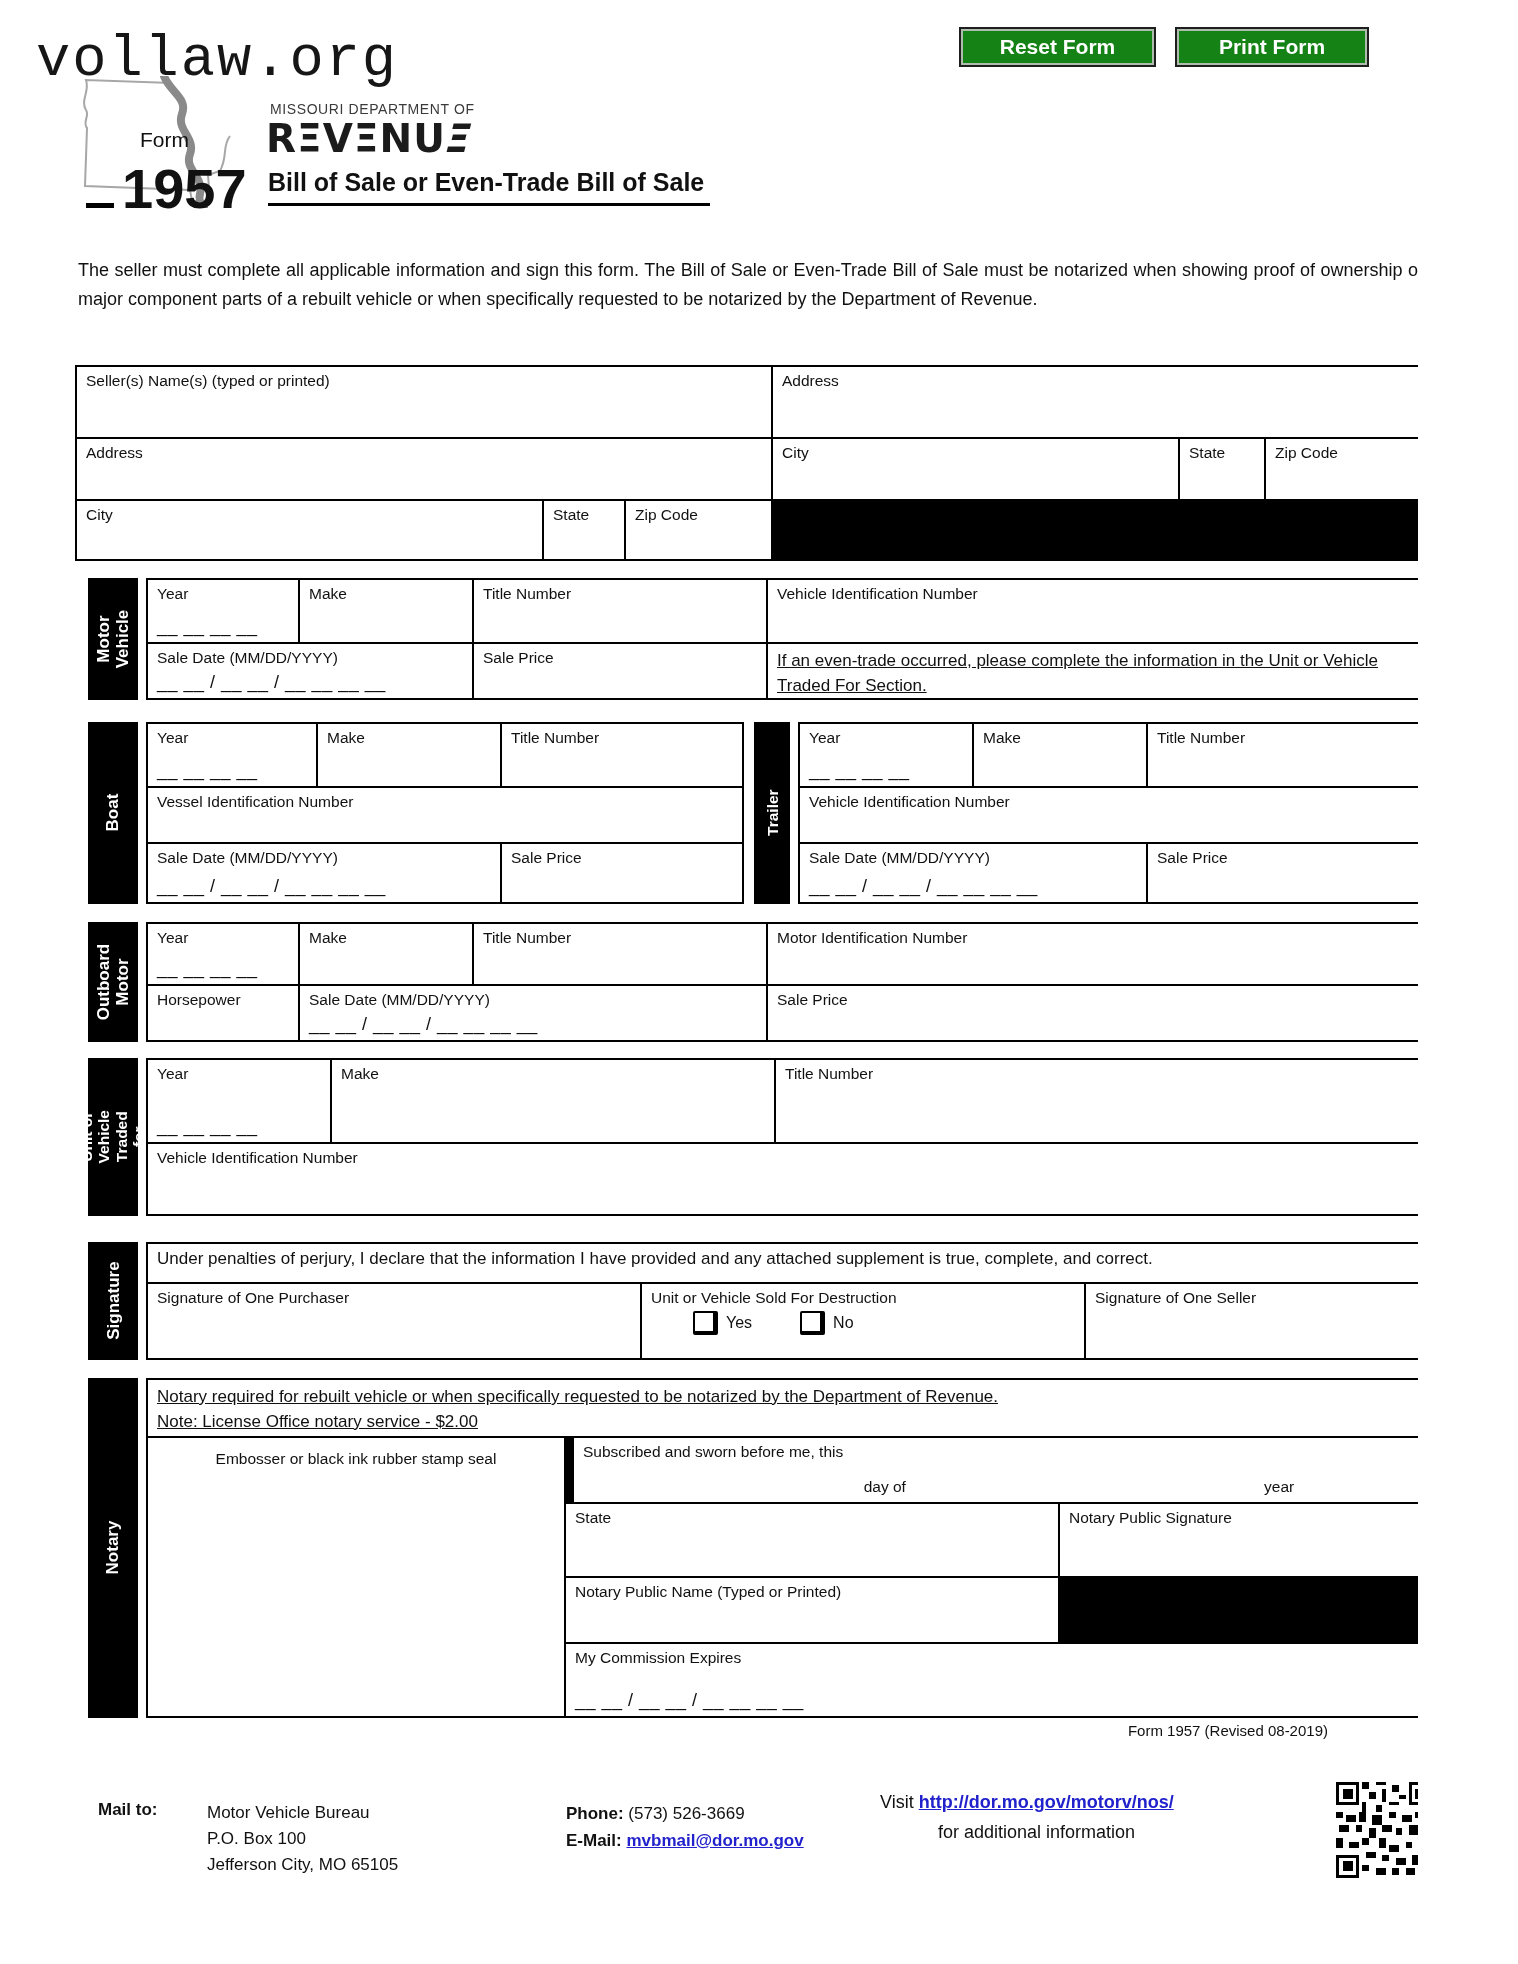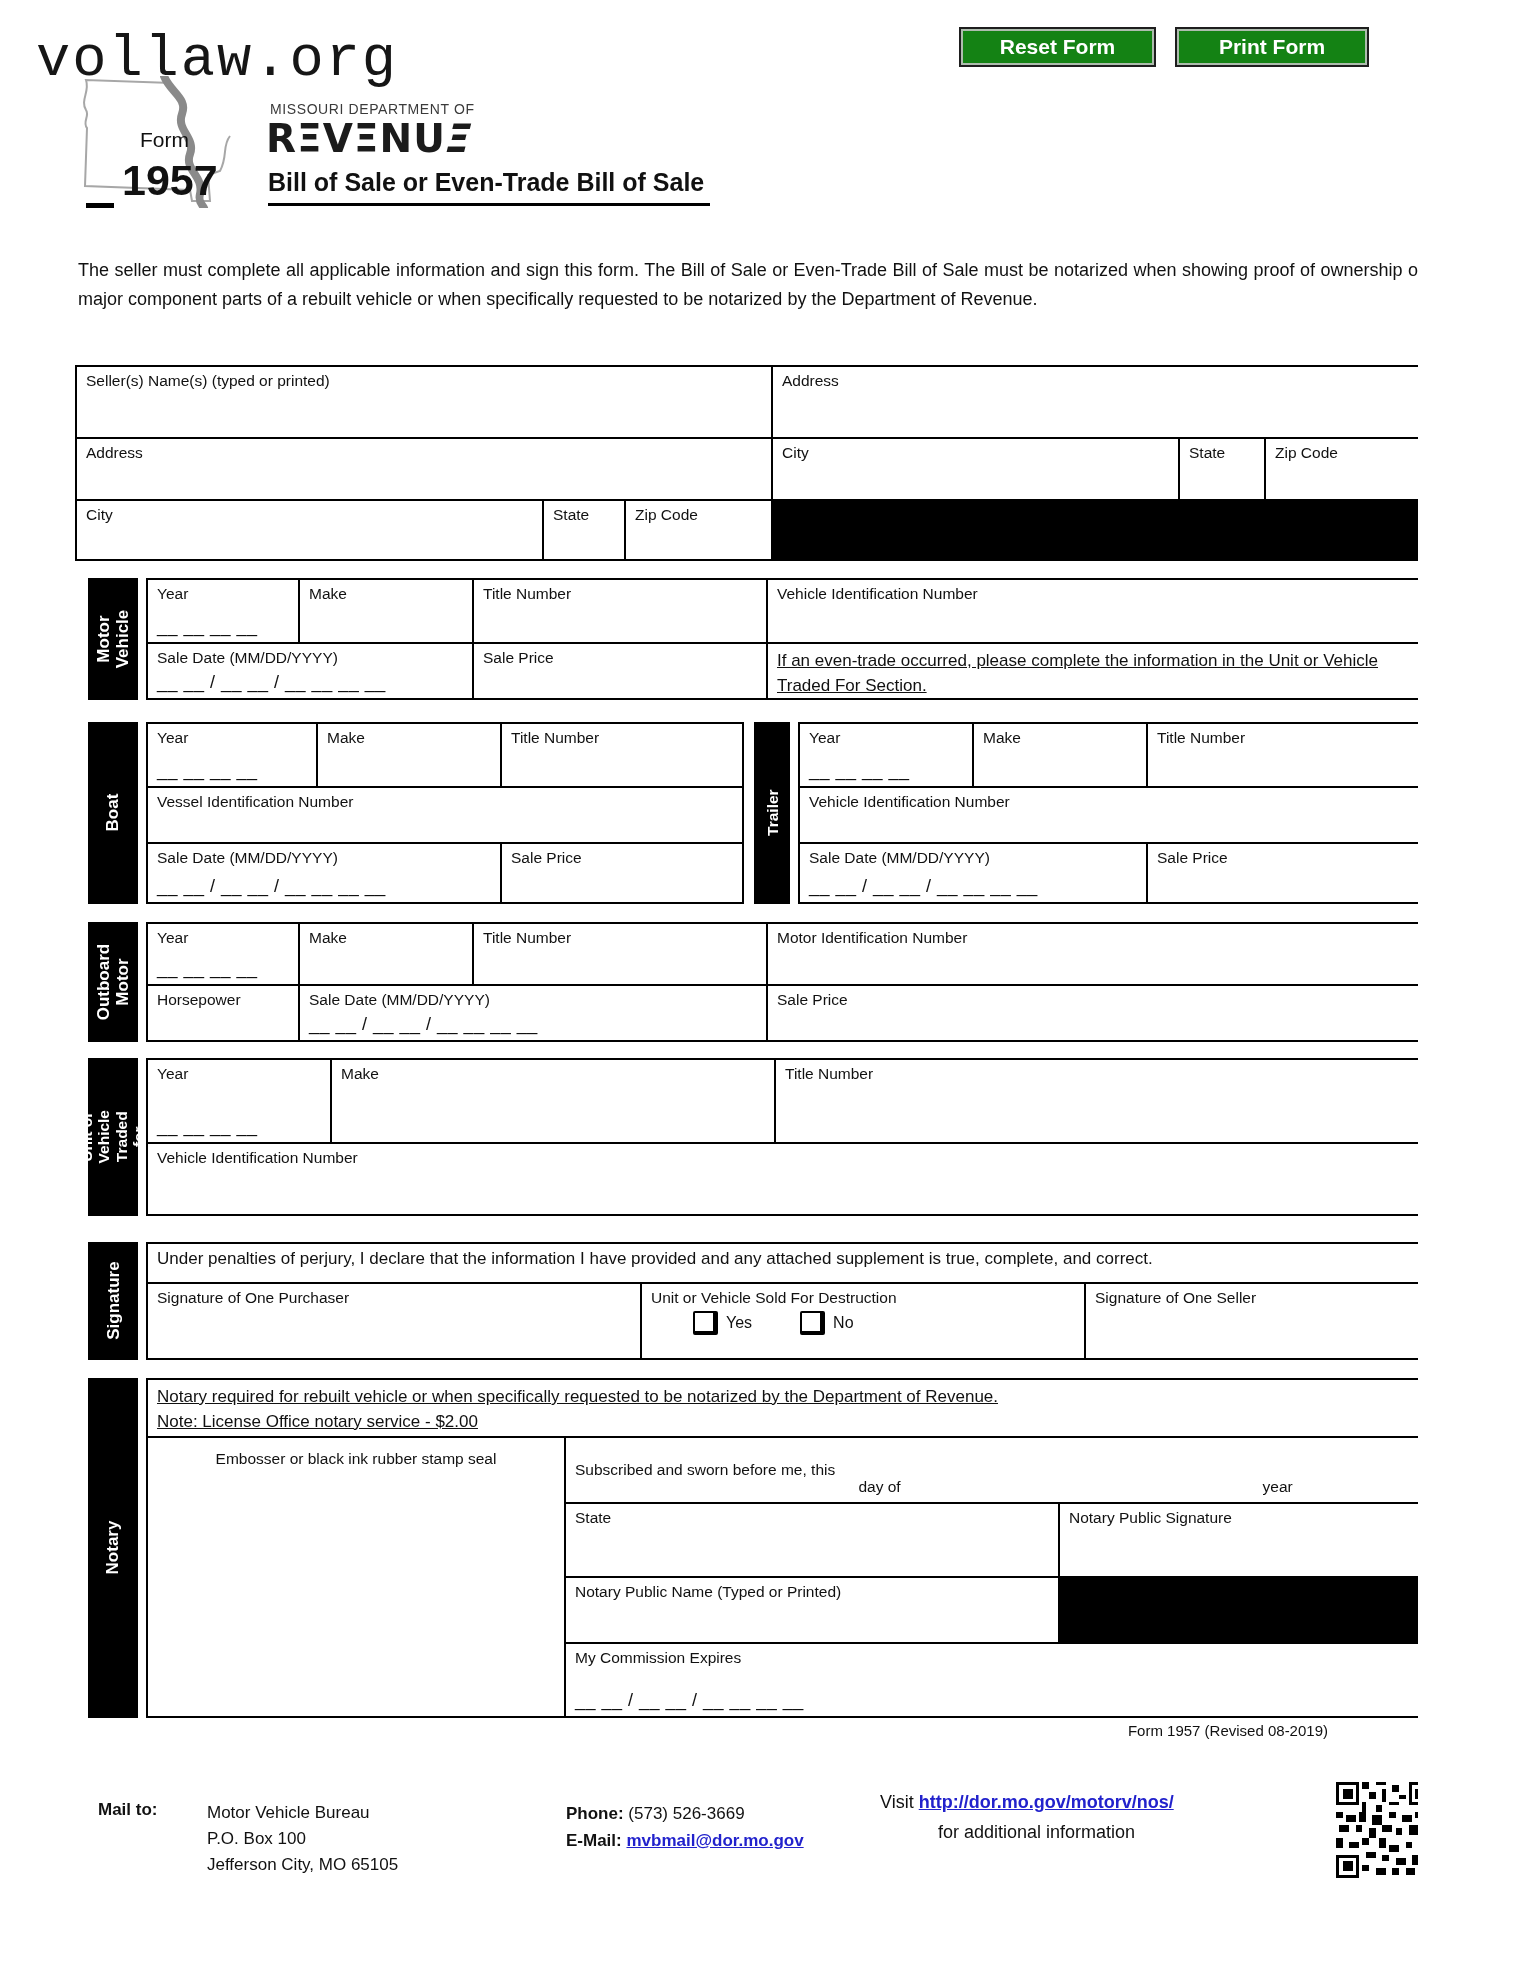--- a/index.html
+++ b/index.html
@@ -4,21 +4,21 @@
 <style>
   html,body{margin:0;padding:0;background:#fff;}
   .page{position:relative;width:1418px;height:1964px;background:#fff;overflow:hidden;
         font-family:"Liberation Sans",sans-serif;color:#111;}
   .abs{position:absolute;}
 
   
   .watermark{left:36px;top:28px;font-family:"Liberation Mono",monospace;font-size:57px;
              color:#161616;letter-spacing:2px;}
   .form-word{left:140px;top:128px;font-size:21px;}
-  .form-number{left:122px;top:156px;font-size:43px;font-weight:bold;}
+  .form-number{left:122px;top:156px;font-size:56px;font-weight:bold;}
   .form-dash{left:86px;top:203px;width:28px;height:5px;background:#000;}
   .agency-line{left:270px;top:101px;font-size:14px;letter-spacing:.6px;color:#3a3a3a;}
   .agency-logo{left:266px;top:116px;font-family:"DejaVu Sans",sans-serif;font-size:39px;
                font-weight:bold;letter-spacing:1px;color:#1b1b1b;}
   .agency-logo .slant{display:inline-block;transform:skewX(-14deg);}
   .form-title{left:268px;top:168px;font-size:25px;font-weight:bold;}
   .title-rule{left:268px;top:203px;width:442px;height:3px;background:#000;}
   .btn{position:absolute;top:27px;height:40px;background:#148214;color:#fff;font-weight:bold;
        font-size:21px;display:flex;align-items:center;justify-content:center;
        border:2px solid #1e1e1e;box-shadow:inset 0 0 0 2px #aebcae;box-sizing:border-box;cursor:pointer;}
@@ -309,21 +309,21 @@
     </div>
   <div class="tbl t-notary">
     <div class="cell span2" style="justify-content:flex-start;">
       <span class="note-txt">Notary required for rebuilt vehicle or when specifically requested to be notarized by the Department of Revenue.</span>
       <span class="note-txt">Note: License Office notary service - $2.00</span>
       </div>
     <div class="cell seal-cell">
       <span class="lbl">Embosser or black ink rubber stamp seal</span>
       </div>
     <div class="notary-right">
-      <div class="cell span2" style="justify-content:center;">
+      <div class="cell span2" style="justify-content:flex-start;margin-left:8px;">
         <span class="lbl">Subscribed and sworn before me, this</span>
         <span class="sworn-dayof">day of</span>
         <span class="sworn-year">year</span>
         </div>
       <div class="cell">
         <span class="lbl">State</span>
         </div>
       <div class="cell">
         <span class="lbl">Notary Public Signature</span>
         </div>

